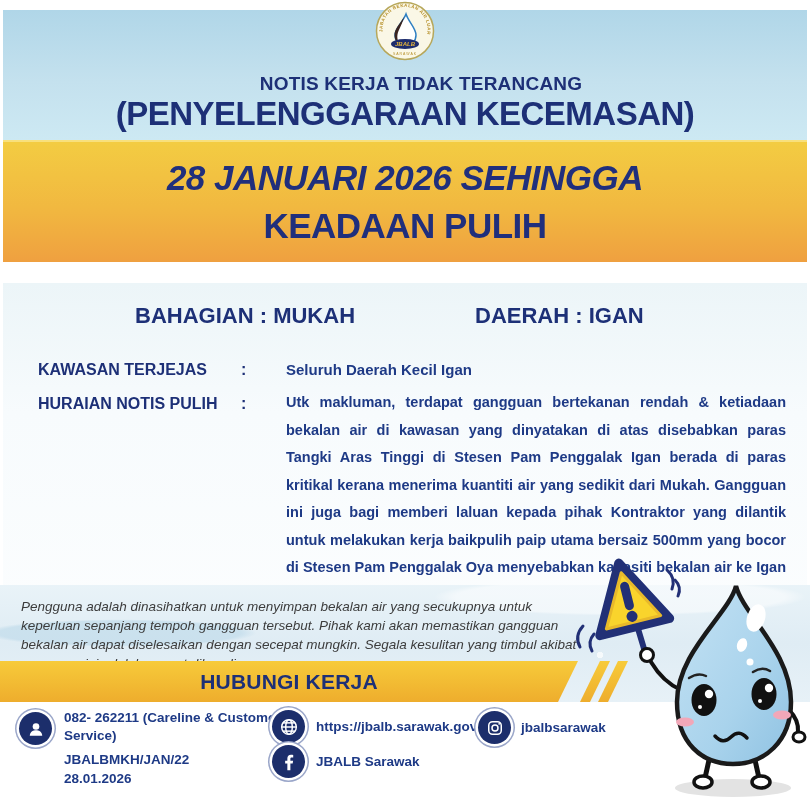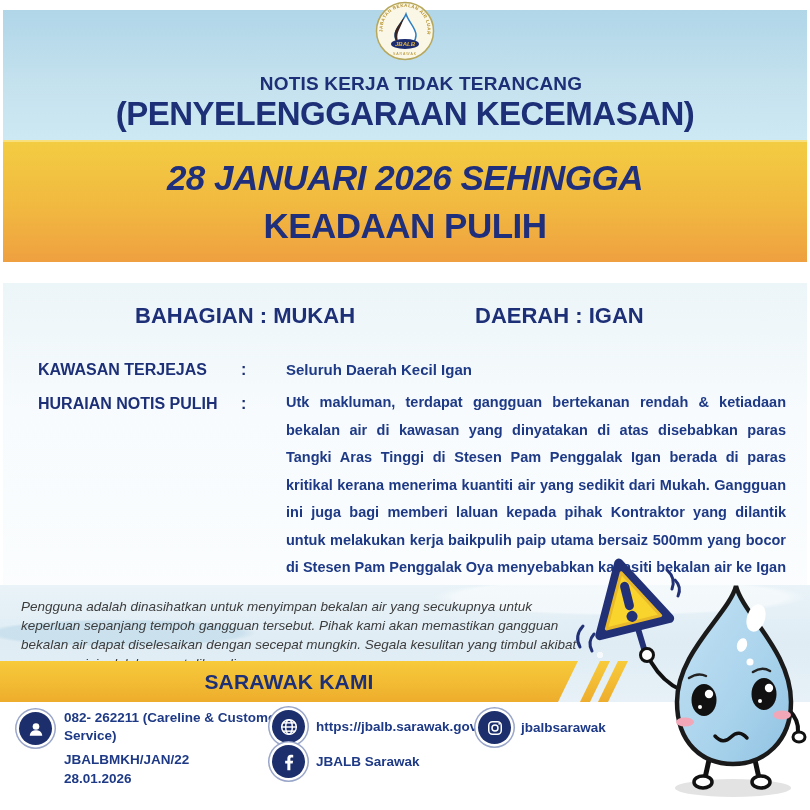--- a/index.html
+++ b/index.html
@@ -134,21 +134,21 @@
     <div class="detail-colon col-huraian">:</div>
     <div class="val-huraian">Utk makluman, terdapat gangguan bertekanan rendah &amp; ketiadaan bekalan air di kawasan yang dinyatakan di atas disebabkan paras Tangki Aras Tinggi di Stesen Pam Penggalak Igan berada di paras kritikal kerana menerima kuantiti air yang sedikit dari Mukah. Gangguan ini juga bagi memberi laluan kepada pihak Kontraktor yang dilantik untuk melakukan kerja baikpulih paip utama bersaiz 500mm yang bocor di Stesen Pam Penggalak Oya menyebabkan kapasiti bekalan air ke Igan turut terjejas.</div>
   </div>
 
   <div class="splash-band">
     <div class="splash-decor"></div>
     <div class="disclaimer">Pengguna adalah dinasihatkan untuk menyimpan bekalan air yang secukupnya untuk keperluan sepanjang tempoh gangguan tersebut. Pihak kami akan memastikan gangguan bekalan air dapat diselesaikan dengan secepat mungkin. Segala kesulitan yang timbul akibat gangguan ini adalah sangat dikesali.</div>
   </div>
 
   <div class="contact-bar">
-    <div class="contact-bar-title">SARAWAK KAMI</div>
+    <div class="contact-bar-title">HUBUNGI KERJA</div>
   </div>
   <div class="bar-stripe stripe1"></div>
   <div class="bar-stripe stripe2"></div>
 
   <div class="footer">
     <div class="icon-circle ic-careline">
       <svg viewBox="0 0 24 24" width="20" height="20">
         <circle cx="12" cy="9" r="4" fill="#ffffff"></circle>
         <path d="M4.5,20 C5,14.5 9,13.5 12,13.5 C15,13.5 19,14.5 19.5,20 Z" fill="#ffffff"></path>
       </svg>

